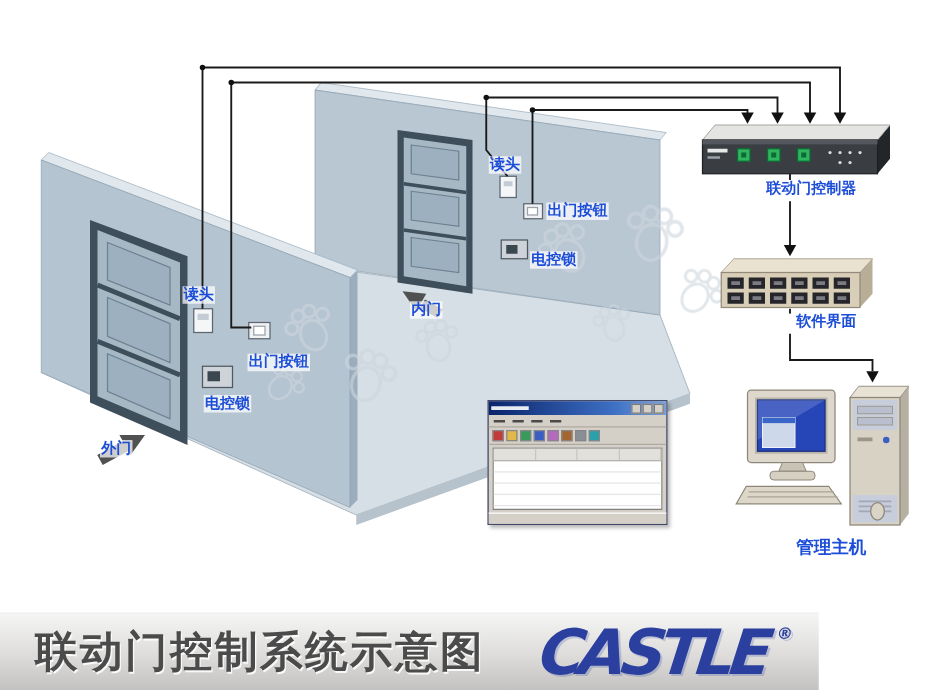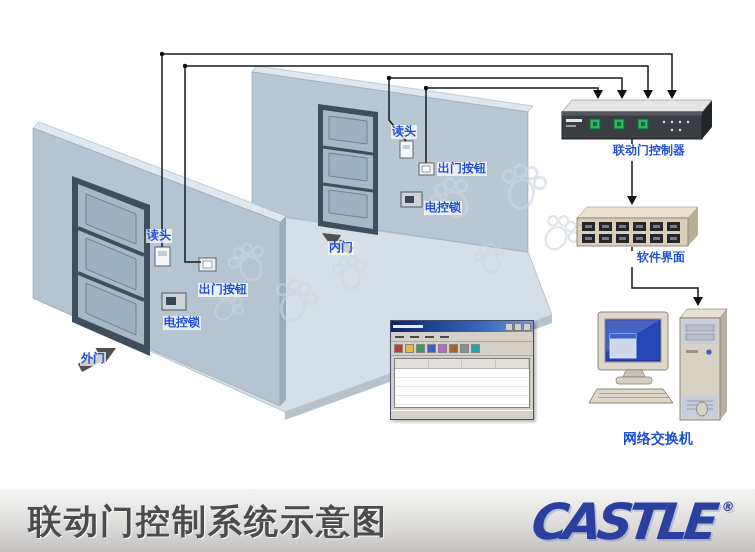--- a/index.html
+++ b/index.html
@@ -25,21 +25,21 @@
   .sw-menu i{display:block;width:9px;height:2px;background:#4a4a4a;}
   .sw-tools{height:13px;display:flex;gap:2px;align-items:center;padding:0 3px;border-bottom:1px solid #aeaaa2;}
   .sw-ico{display:block;width:9px;height:9px;border:1px solid #86868a;box-sizing:border-box;}
   .sw-body{position:absolute;left:3px;right:3px;top:37px;bottom:11px;background:#fff;border:1px solid #808080;}
   .sw-header{height:9px;background:#e2e0da;border-bottom:1px solid #b6b4ae;display:flex;}
   .sw-header i{flex:1;border-right:1px solid #c8c6c0;}
   .sw-row{height:8px;border-bottom:1px solid #e6e6e6;}
   .sw-status{position:absolute;left:0;right:0;bottom:0;height:8px;background:#d4d0c8;border-top:1px solid #fdfdfd;}
 
   
-  .footer{position:absolute;left:0;top:490px;width:755px;height:62px;
+  .footer{position:absolute;left:0;top:490px;width:655px;height:62px;
           background:linear-gradient(#f5f5f3,#dddcda 55%,#c3c2c0);border-top:1px solid #ececec;box-sizing:border-box;}
   .footer-title{position:absolute;left:28px;top:50%;transform:translateY(-50%);
                 font-size:34px;font-weight:bold;color:#4b4b4b;letter-spacing:2px;
                 text-shadow:1px 1px 0 rgba(255,255,255,.85);}
   .logo{position:absolute;right:22px;top:2px;font-size:50px;font-weight:bold;font-style:italic;
         color:#2b3f9f;letter-spacing:-5px;transform:skewX(-7deg);
         text-shadow:2px 2px 0 rgba(43,63,159,.22);}
   .logo sup{font-size:13px;font-style:normal;letter-spacing:0;vertical-align:28px;margin-left:6px;}
 </style>
 </head>
@@ -303,20 +303,20 @@
   <div class="lbl" style="left:424px;top:201px;">电控锁</div>
   <div class="lbl" style="left:328px;top:241px;">内门</div>
 
   <div class="lbl" style="left:146px;top:229px;">读头</div>
   <div class="lbl" style="left:198px;top:283px;">出门按钮</div>
   <div class="lbl" style="left:163px;top:316px;">电控锁</div>
   <div class="lbl" style="left:80px;top:352px;">外门</div>
 
   <div class="lbl ctr" style="left:580px;top:144px;width:104px;">联动门控制器</div>
   <div class="lbl ctr" style="left:580px;top:251px;width:104px;">软件界面</div>
-  <div class="lbl ctr big" style="left:588px;top:430px;width:104px;">网络交换机</div>
+  <div class="lbl ctr big" style="left:588px;top:430px;width:104px;">管理主机</div>
 
   <div class="footer">
     <div class="footer-title">联动门控制系统示意图</div>
     <div class="logo"><span>CASTLE</span><sup>®</sup></div>
   </div>
 
 </div>
 
 </body></html>

